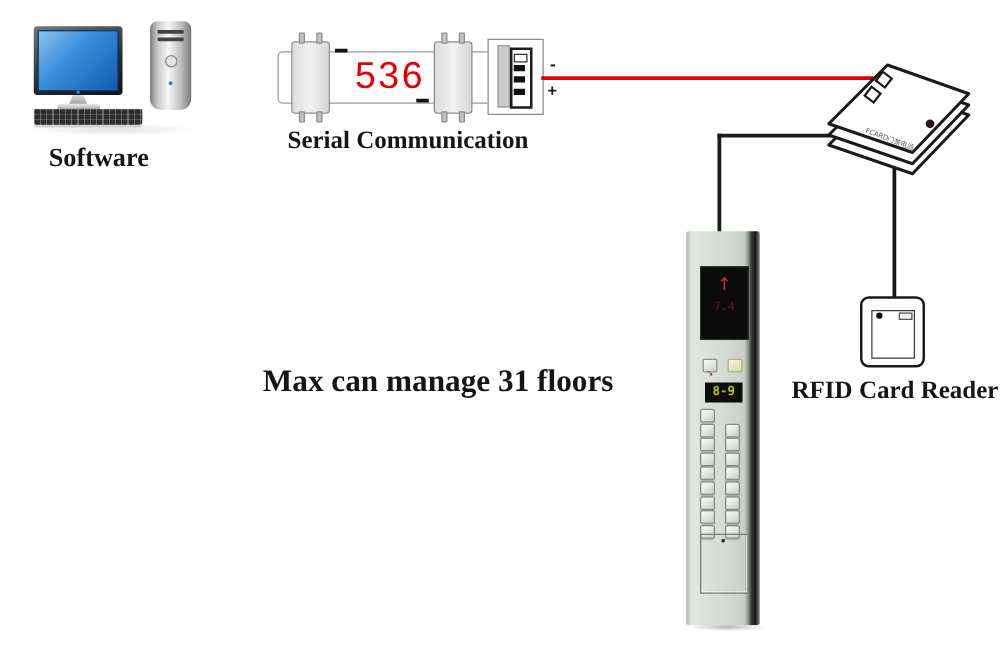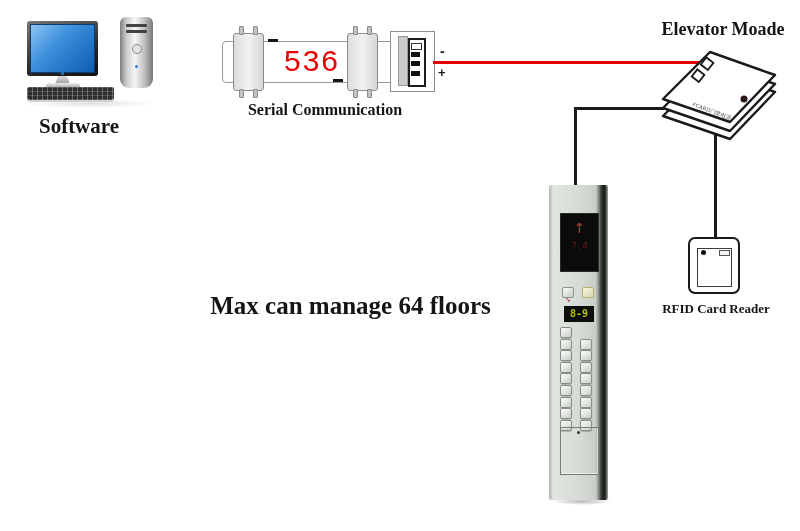--- a/index.html
+++ b/index.html
@@ -117,44 +117,43 @@
     <div class="abs hstrip"></div>
     <div class="abs tblock">
       <div class="abs tbar" style="top:3px;background:#fff;border:1px solid #333"></div>
       <div class="abs tbar" style="top:12px;background:#111"></div>
       <div class="abs tbar" style="top:21px;background:#111"></div>
       <div class="abs tbar" style="top:31px;background:#111"></div>
     </div>
   </div>
   <div class="sign" style="left:440px;top:43px;font-size:14px">-</div>
   <div class="sign" style="left:438px;top:65px;font-size:13px">+</div>
-  <div class="lbl" style="left:230px;top:101px;width:190px;font-size:16px">Serial Communication</div>
+  <div class="lbl" style="left:230px;top:101px;width:190px;font-size:20px">Serial Communication</div>
 
   <div class="wire-red" style="left:433px;top:61px;width:267px;height:2.5px"></div>
   <div class="wire" style="left:574px;top:107px;width:91px;height:2.5px"></div>
   <div class="wire" style="left:574px;top:107px;width:2.5px;height:79px"></div>
   <div class="wire" style="left:714px;top:133px;width:2.5px;height:105px"></div>
 
-  <div class="lbl" style="left:648px;top:19px;width:150px;font-size:18px">Elevator Moade</div>
   <svg class="abs" style="left:650px;top:40px" width="150" height="110" viewBox="650 40 150 110">
     <polygon points="710,69 775,92 730,139 663,116" fill="#ffffff" stroke="#1a1a1a" stroke-width="2.4" stroke-linejoin="round"></polygon>
     <polygon points="710,61 775,84 730,131 663,108" fill="#ffffff" stroke="#1a1a1a" stroke-width="2.4" stroke-linejoin="round"></polygon>
     <polygon points="710,52 775,75 730,122 663,99" fill="#ffffff" stroke="#1a1a1a" stroke-width="2.4" stroke-linejoin="round"></polygon>
     <rect x="703" y="59" width="9" height="9" fill="#ffffff" stroke="#1a1a1a" stroke-width="1.8" transform="rotate(38 707 63)"></rect>
     <rect x="694" y="71" width="9" height="9" fill="#ffffff" stroke="#1a1a1a" stroke-width="1.8" transform="rotate(38 698 75)"></rect>
     <circle cx="744" cy="99" r="3.5" fill="#2d1414"></circle>
     <text x="692" y="106" font-size="5.5" fill="#555" transform="rotate(20 692 106)" font-family="DejaVu Sans, sans-serif">FCARD门禁电源</text>
   </svg>
 
   <div class="abs reader">
     <div class="abs reader-inner"></div>
     <div class="abs reader-dot"></div>
     <div class="abs reader-led"></div>
   </div>
-  <div class="lbl" style="left:632px;top:301px;width:168px;font-size:13px">RFID Card Reader</div>
+  <div class="lbl" style="left:632px;top:301px;width:168px;font-size:20px">RFID Card Reader</div>
 
   <div class="abs panel-shadow"></div>
   <div class="abs panel">
     <div class="abs pdisplay">
       <span class="parrow">↑</span>
       <span class="pdigits">7.4</span>
     </div>
     <div class="abs sbtn" style="left:13px;top:102px">
       <span>➘</span>
     </div>
@@ -176,15 +175,15 @@
         <div class="pbtn" style="left: 31px; top: 188.4px;"></div>
         <div class="pbtn" style="left: 31px; top: 200px;"></div>
         <div class="pbtn" style="left: 31px; top: 211.6px;"></div>
         <div class="pbtn" style="left: 31px; top: 223.2px;"></div>
         <div class="pbtn" style="left: 31px; top: 234.8px;"></div>
       </div>
     <div class="abs pslot"></div>
     <div class="abs pslot-dot"></div>
   </div>
 
-  <div class="lbl" style="left:178px;top:292px;width:345px;font-size:25px">Max can manage 64 floors</div>
+  <div class="lbl" style="left:178px;top:292px;width:345px;font-size:25px">Max can manage 31 floors</div>
 
 </div>
 
 </body></html>

